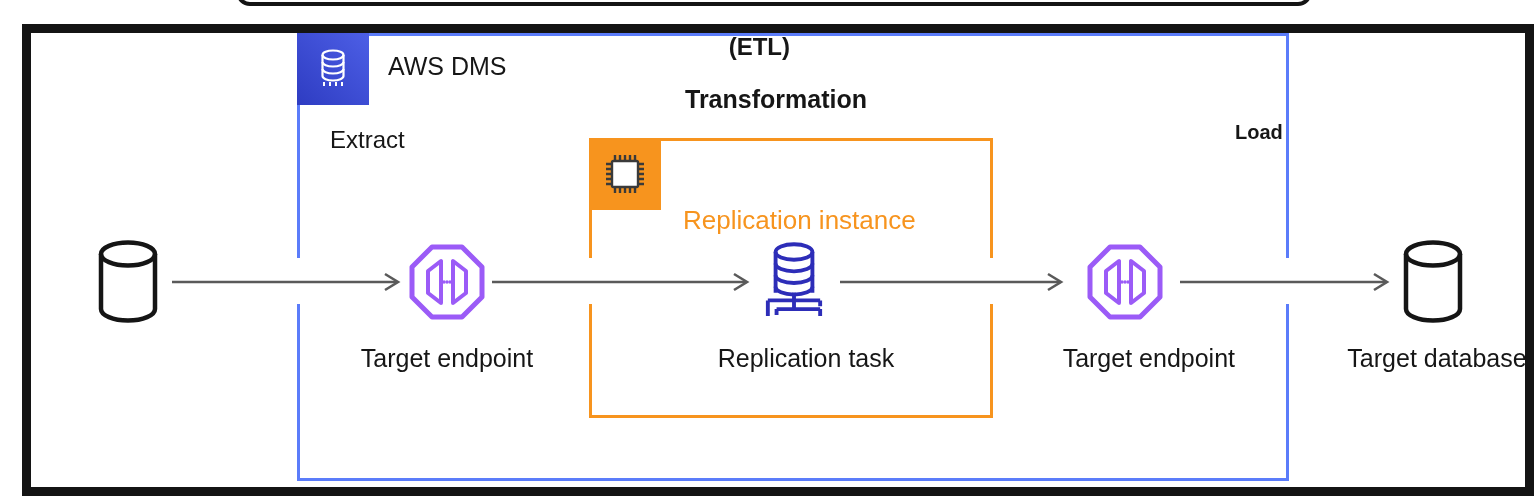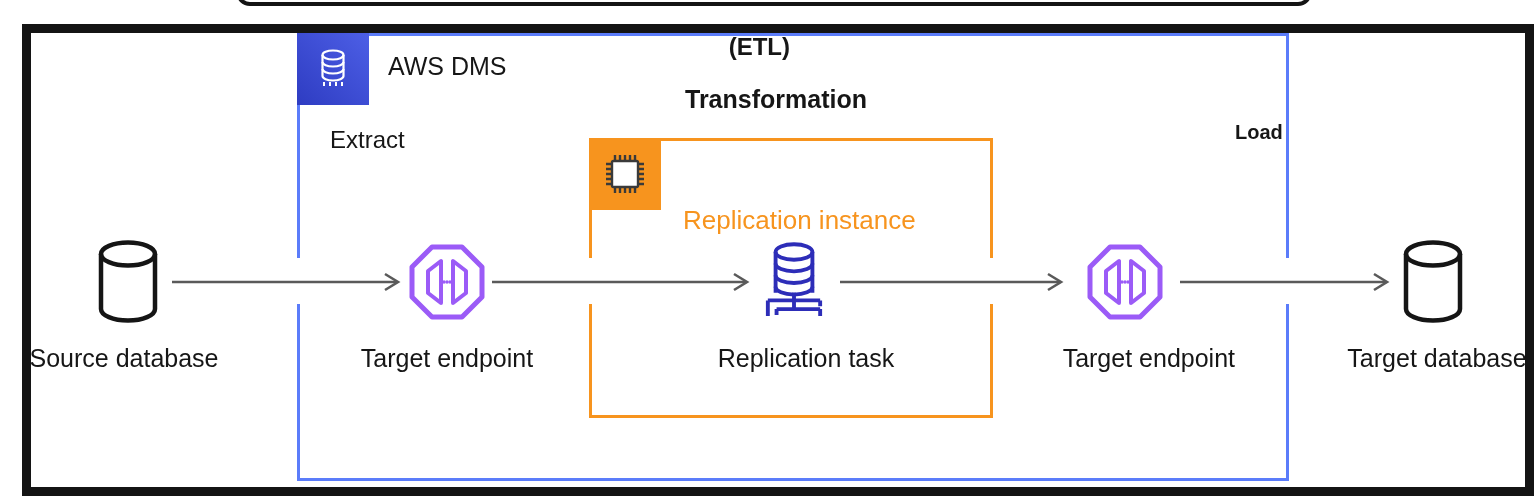--- a/index.html
+++ b/index.html
@@ -106,21 +106,20 @@
     </g>
   </svg>
 
   <div class="abs" style="left:95px;top:240px;">
     <svg width="66" height="84" viewBox="0 0 66 84" fill="none" stroke="#151515" stroke-width="4.5">
       <ellipse cx="33" cy="14" rx="27" ry="11.5"></ellipse>
       <path d="M6 14 V69 M60 14 V69"></path>
       <path d="M6 69 A27 11.5 0 0 0 60 69"></path>
     </svg>
   </div>
-  <div class="abs txt node-label" style="left:14px;">Source database</div>
 
   <div class="abs" style="left:405px;top:240px;">
     <svg width="84" height="84" viewBox="0 0 84 84" fill="none" stroke="#9b5bf7" stroke-linejoin="round">
       <polygon points="27,7 57,7 77,27 77,57 57,77 27,77 7,57 7,27" stroke-width="5"></polygon>
       <path d="M36 21 L36 63 L23 53 L23 31 Z" stroke-width="4"></path>
       <path d="M48 21 L48 63 L61 53 L61 31 Z" stroke-width="4"></path>
       <g fill="#9b5bf7" stroke="none">
         <circle cx="39" cy="42" r="1.7"></circle>
           <circle cx="42" cy="42" r="1.7"></circle>
           <circle cx="45" cy="42" r="1.7"></circle>

